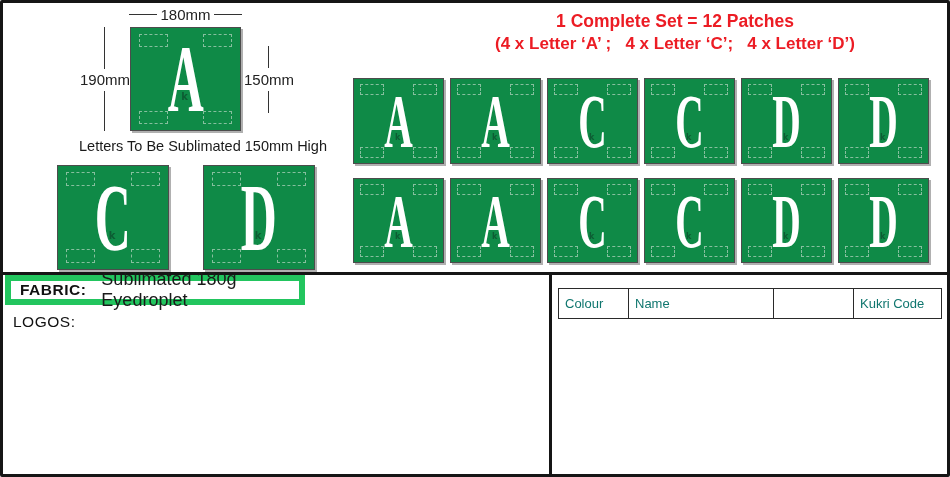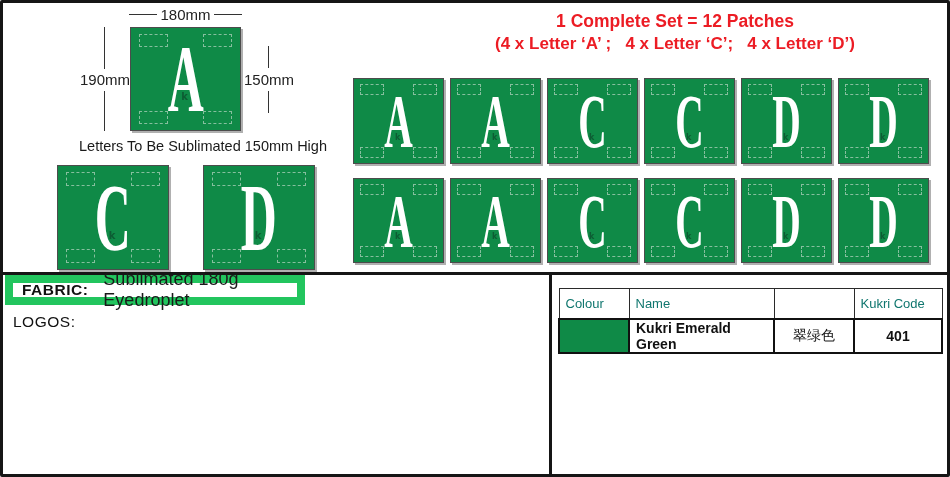--- a/index.html
+++ b/index.html
@@ -41,21 +41,21 @@
   .caption { position:absolute; left:76px; top:135px; font-size:14.5px; color:#1a1a1a; }
   
   .red-note { position:absolute; left:398px; top:8px; width:548px; text-align:center; color:#EC1C24; font-weight:bold; }
   .red-note .l1 { font-size:17.5px; }
   .red-note .l2 { font-size:17px; white-space:pre; margin-top:2px; }
   
   .hdiv { position:absolute; left:0; right:0; top:269px; height:2.5px; background:#151515; }
   .vdiv { position:absolute; left:546px; top:269px; width:2.5px; bottom:0; background:#151515; }
   .fabric-box {
     position:absolute; left:2px; top:272px; width:300px; height:30px;
-    border:8px solid #22c55e; display:flex; align-items:center; background:#fff;
+    border:6px solid #22c55e; display:flex; align-items:center; background:#fff;
   }
   .fabric-box .flabel { font-weight:bold; font-size:15.5px; margin-left:9px; letter-spacing:.5px; color:#111; }
   .fabric-box .fvalue { font-size:18px; margin-left:15px; color:#1a1a1a; }
   .logos-label { position:absolute; left:10px; top:310px; font-weight:normal; font-size:15.5px; letter-spacing:.5px; color:#111; }
   
   table.ctab { position:absolute; left:555px; top:285px; border-collapse:collapse; background:#fff; }
   table.ctab th, table.ctab td { border:1.5px solid #2a2a2a; padding:0 6px; }
   table.ctab th { font-weight:normal; font-size:13px; text-align:left; height:30px; color:#0f766e; }
   table.ctab td { height:31px; font-size:14px; color:#111; }
   .col-swatch { width:70px; }
@@ -257,22 +257,16 @@
   <div class="logos-label">LOGOS:</div>
 
   <table class="ctab">
     <tbody>
         <tr>
       <th class="col-swatch">Colour</th>
       <th class="col-name">Name</th>
       <th class="col-cn"></th>
       <th class="col-code">Kukri Code</th>
     </tr>
-    <tr class="emph">
-      <td class="col-swatch" style="background: rgb(15, 138, 71);"></td>
-      <td class="col-name name-cell">Kukri Emerald Green</td>
-      <td class="col-cn cn-cell">翠绿色</td>
-      <td class="col-code code-cell">401</td>
-    </tr>
   </tbody>
     </table>
 
 </div>
 
 </body></html>

